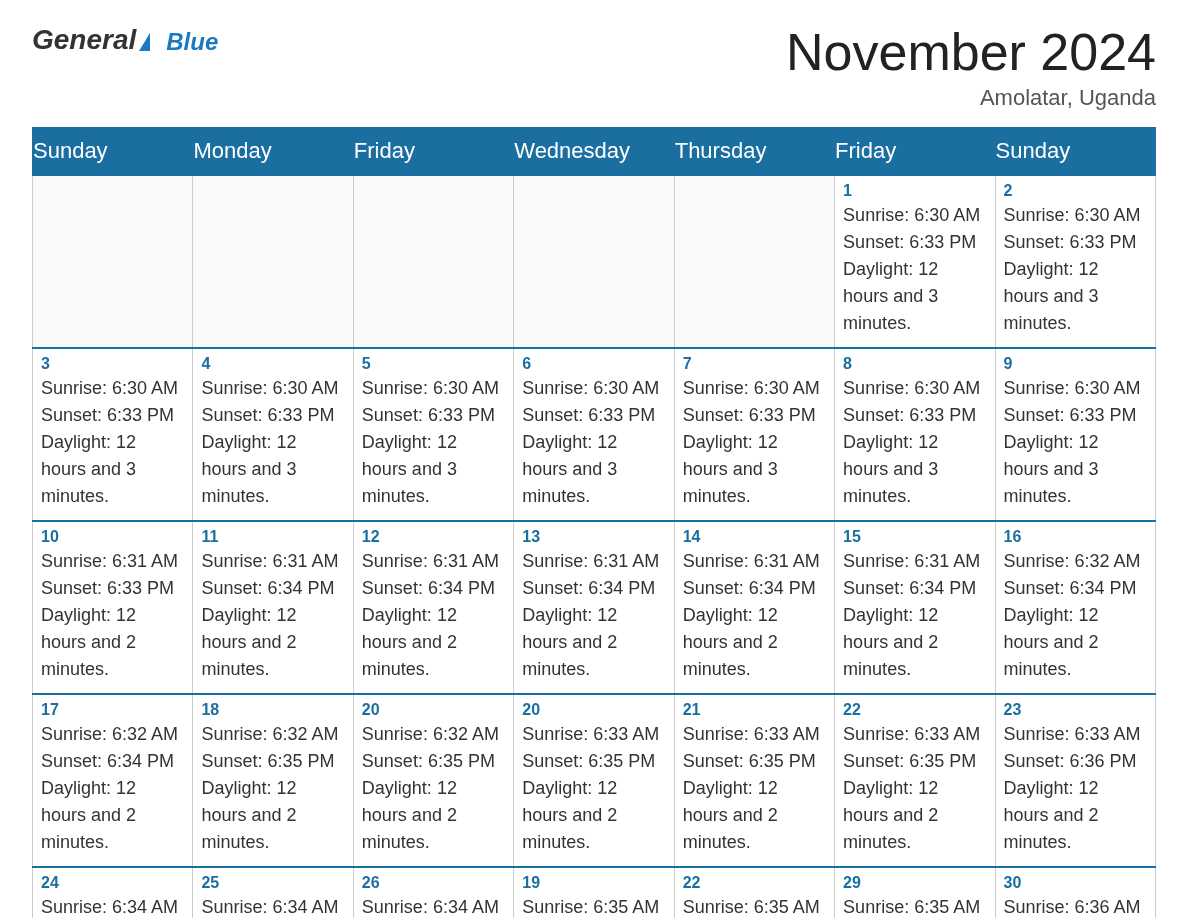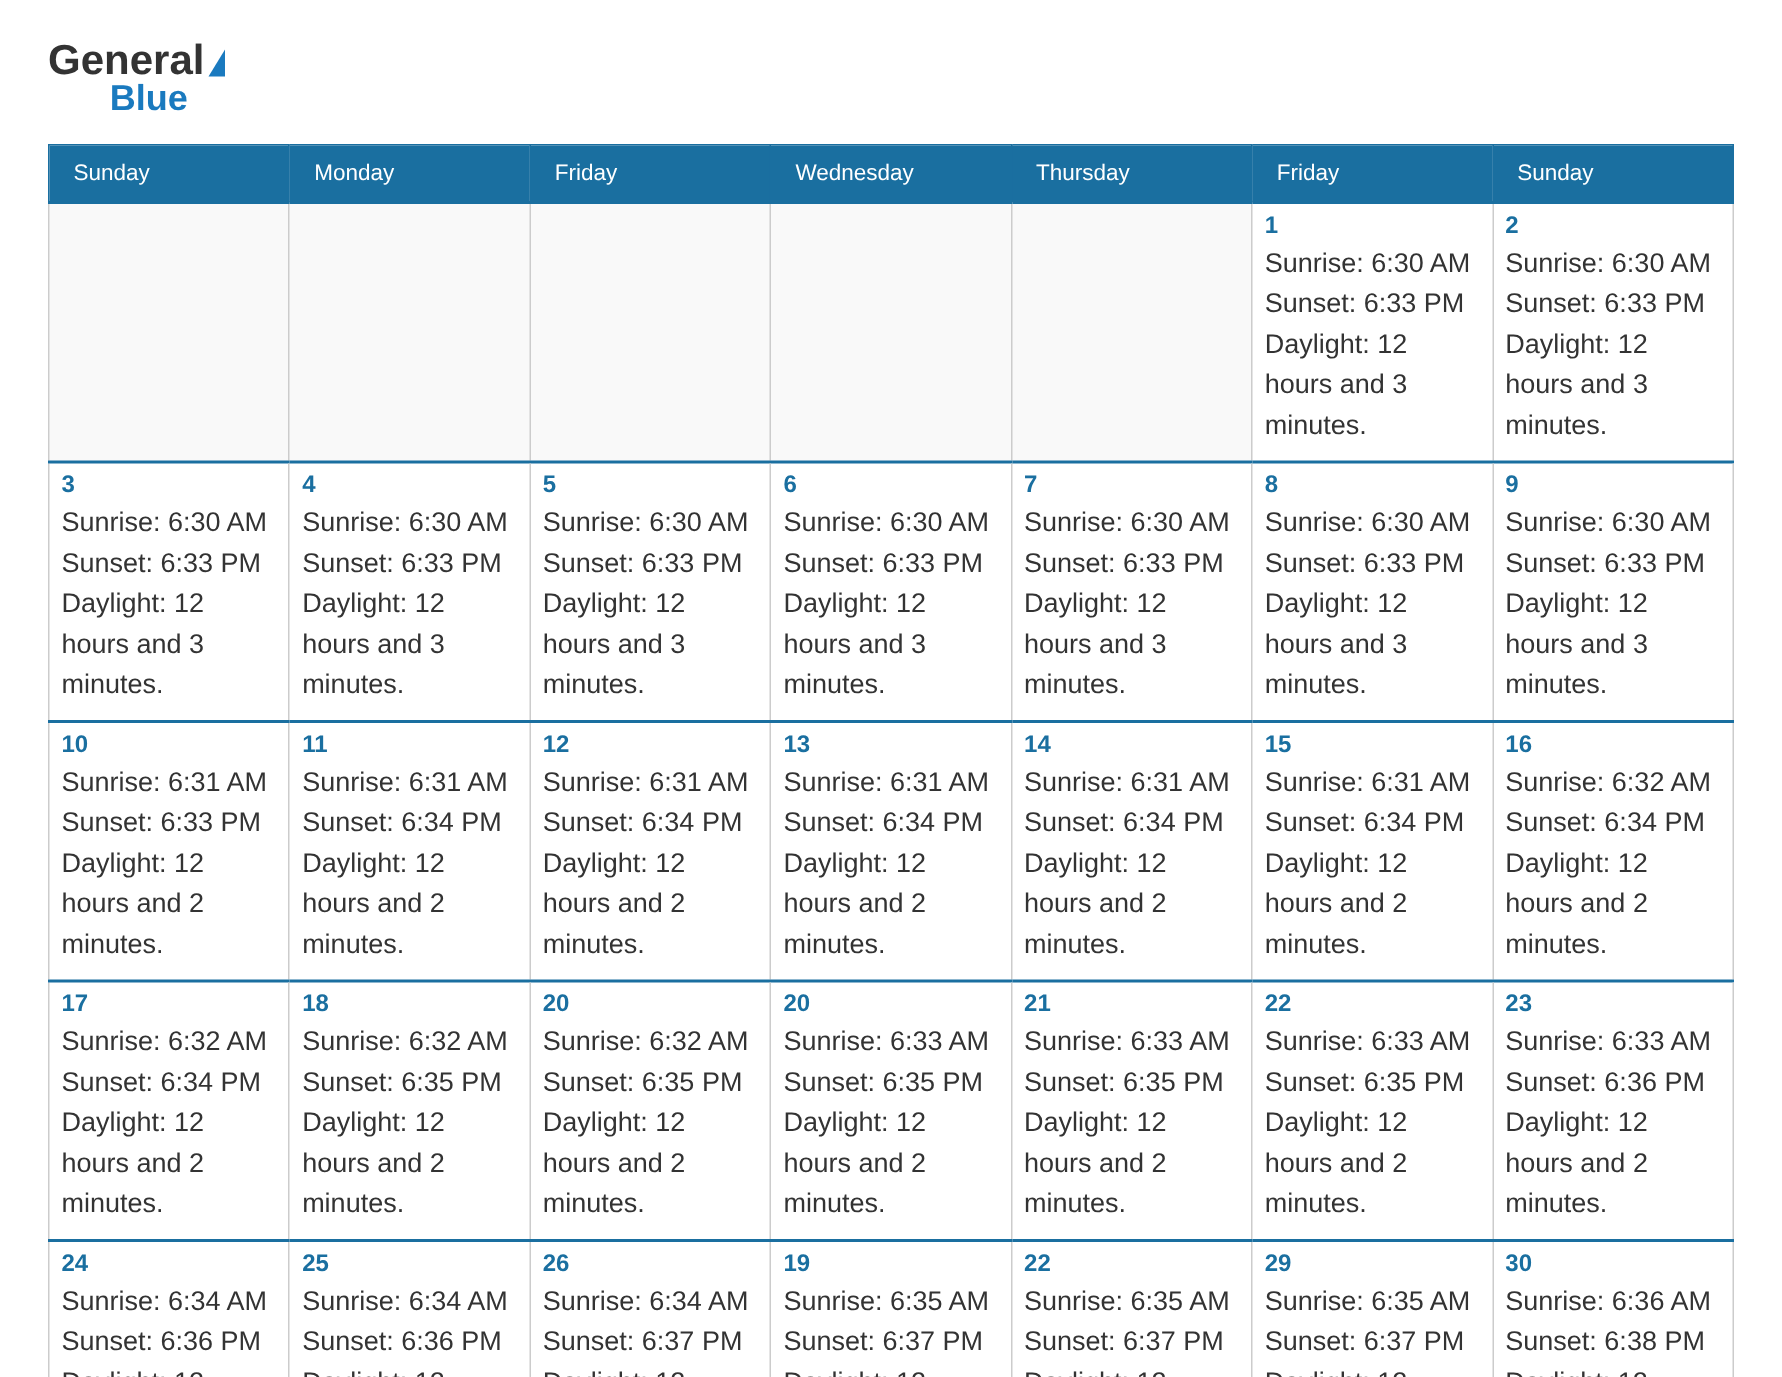--- a/index.html
+++ b/index.html
@@ -11,22 +11,22 @@
       min-height: 918px;
     }
     .header-area {
       display: flex;
       justify-content: space-between;
       align-items: flex-start;
       margin-bottom: 16px;
     }
     .logo {
       display: flex;
-      flex-direction: column;
-      align-items: center;
+      align-items: flex-end;
+      font-style: italic;
     }
     .title-area {
       text-align: right;
     }
     .month-title {
       font-size: 52px;
       font-weight: normal;
       color: #222;
       line-height: 1.1;
     }
@@ -36,23 +36,23 @@
       margin-top: 4px;
     }
     .calendar-table {
       width: 100%;
       border-collapse: collapse;
       border: 1px solid #aaa;
     }
     .calendar-table th {
       background-color: #1a6fa0;
       color: #fff;
-      font-size: 15px;
+      font-size: 22px;
       font-weight: normal;
-      padding: 10px 16px;
+      padding: 10px 0;
       text-align: left;
       border: 1px solid #1a6fa0;
     }
     .calendar-table td {
       vertical-align: top;
       width: 14.28%;
       padding: 6px 8px 10px 8px;
       border: 1px solid #ccc;
       font-size: 13px;
       color: #222;
@@ -80,20 +80,24 @@
 </head>
 <body>
 
 <div class="header-area">
   <div class="logo">
     <div style="display:flex; align-items:center;">
       <span style="font-size:28px; font-weight:bold; color:#333; font-family: Arial, sans-serif;">General</span>
       <span style="display:inline-block; width:0; height:0; border-left:11px solid transparent; border-right:0px solid transparent; border-bottom:18px solid #1a7abf; margin-left:3px; position:relative; top:2px;"></span>
     </div>
     <div style="font-size:24px; font-weight:bold; color:#1a7abf; font-family: Arial, sans-serif; margin-top:-4px; margin-left:16px;">Blue</div>
+  </div>
+  <div class="title-area">
+    <div class="month-title">November 2024</div>
+    <div class="location">Amolatar, Uganda</div>
   </div>
 </div>
 
 <table class="calendar-table">
   <thead>
     <tr>
     <th>Sunday</th>
         <th>Monday</th>
         <th>Friday</th>
         <th>Wednesday</th>

